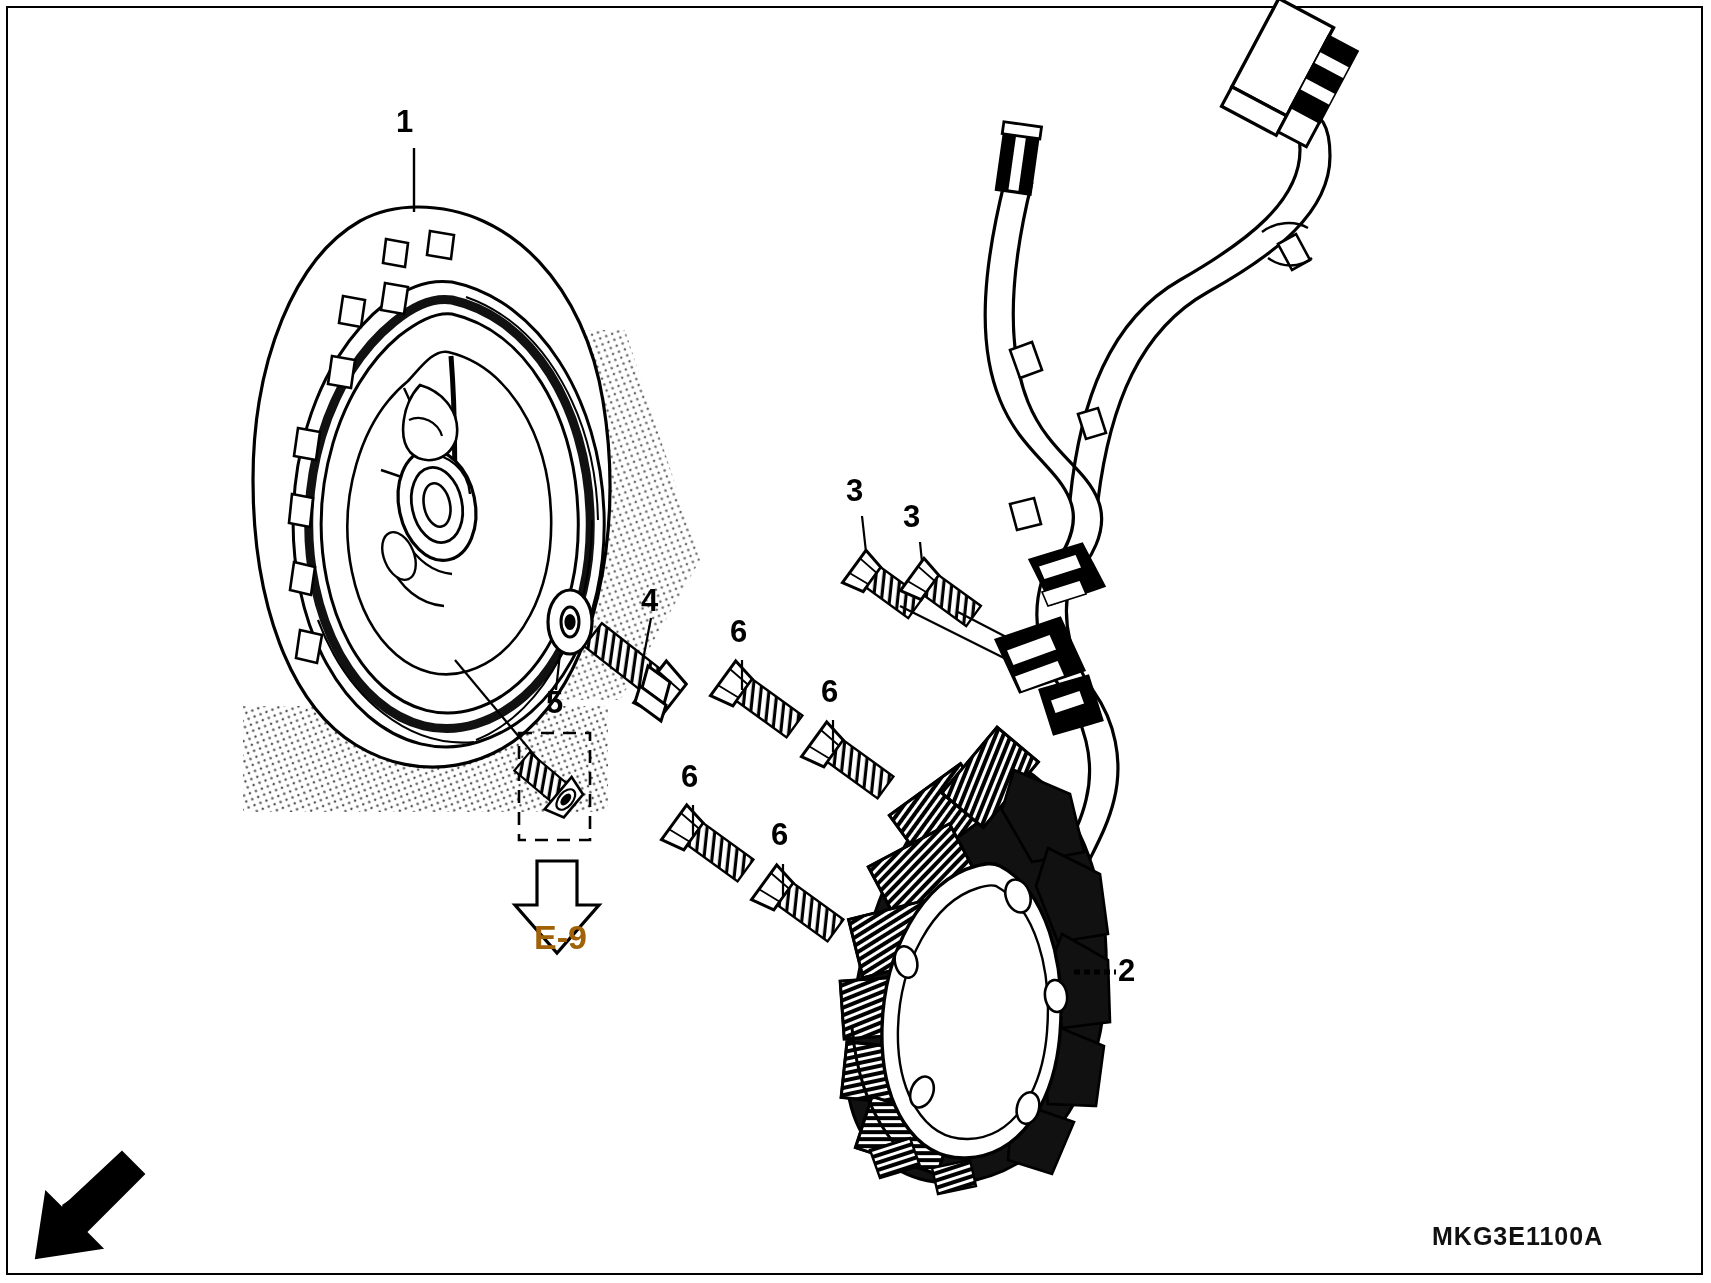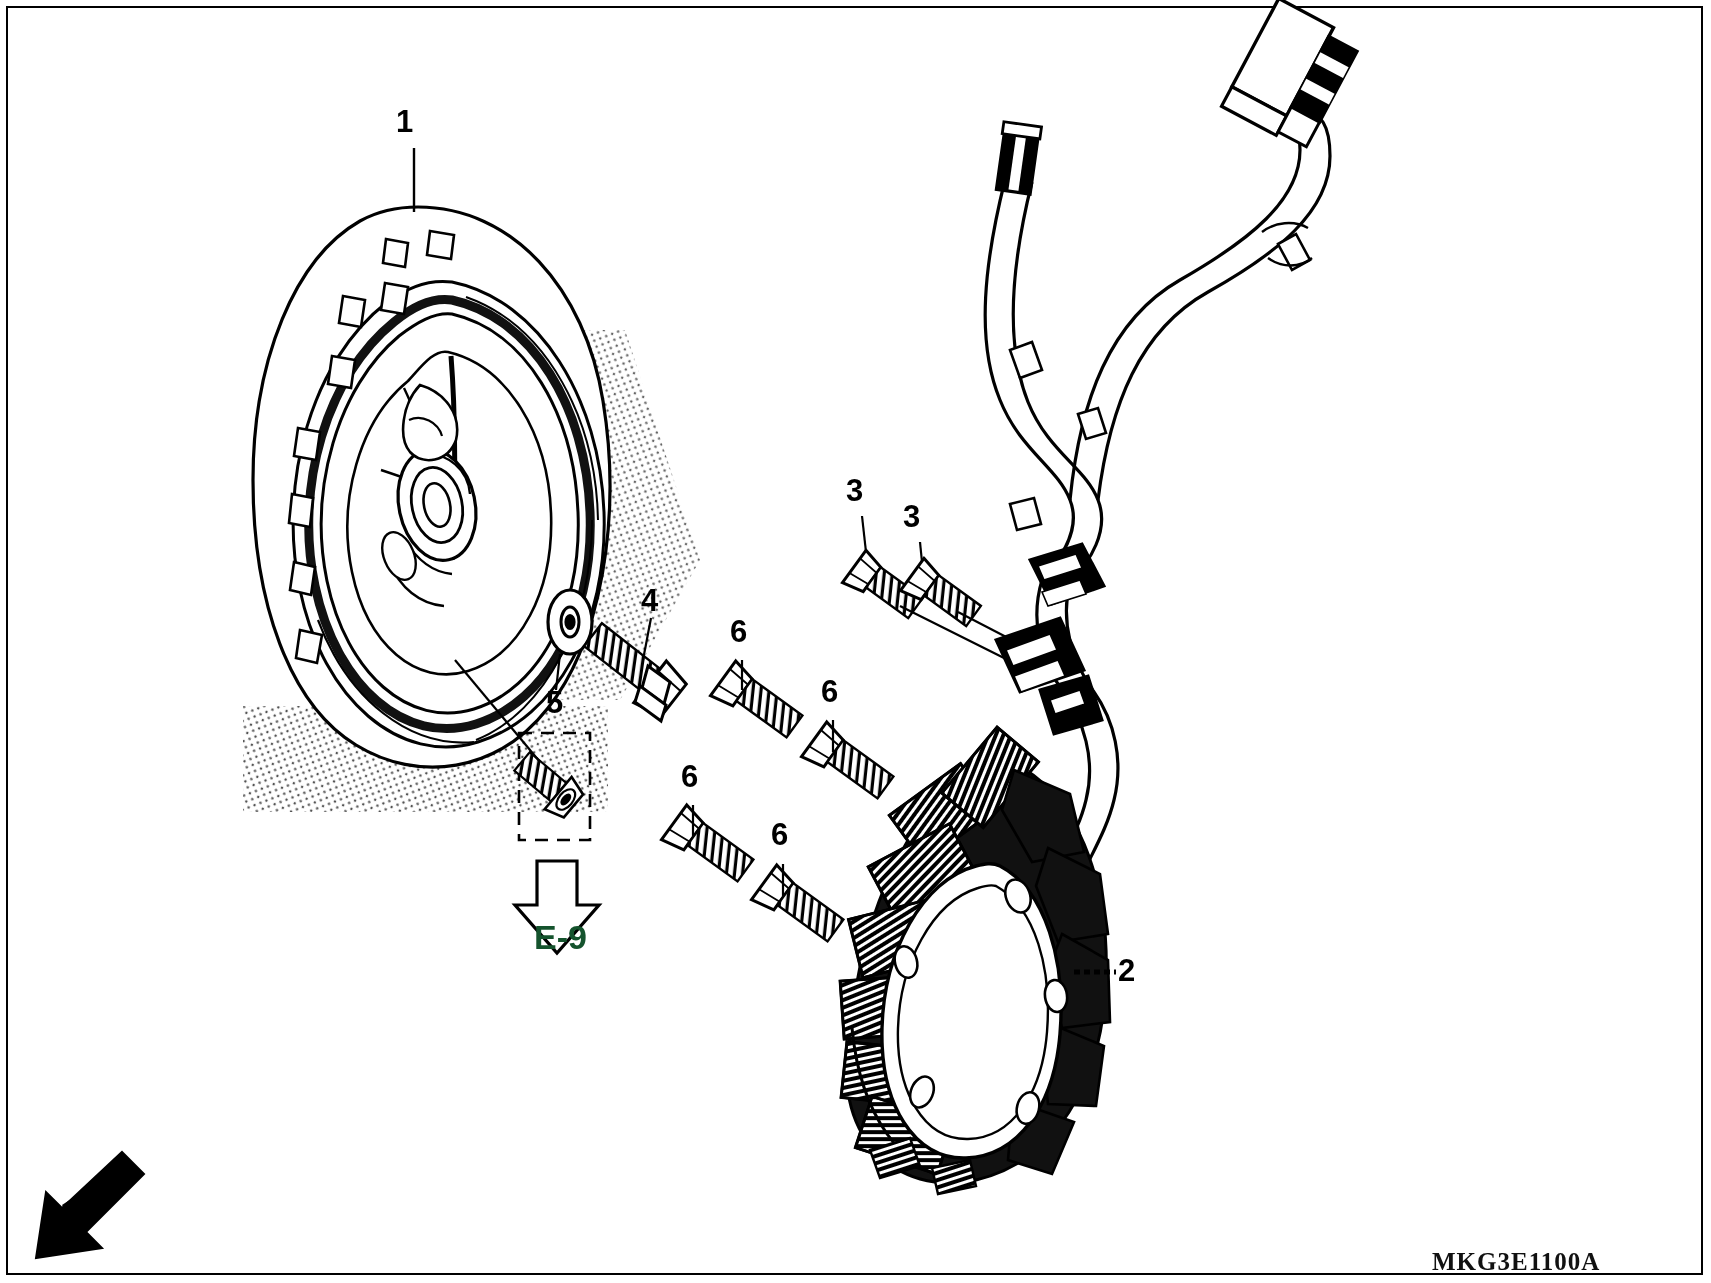--- a/index.html
+++ b/index.html
@@ -25,21 +25,21 @@
     color:#000;
     line-height:1;
     user-select:none;
   }
   .reflabel{
     position:absolute;
     font-family:"Liberation Sans",sans-serif;
     font-weight:bold;
     font-size:34px;
     letter-spacing:0px;
-    color:#14532d;
+    color:#a16207;
   }
   .partcode{
     position:absolute;
     font-family:"Liberation Sans",sans-serif;
     font-weight:bold;
     font-size:25px;
     letter-spacing:1px;
     color:#111;
   }
   .frlabel{
@@ -425,15 +425,15 @@
   <div class="calloutnum" style="left:821px;top:676px;">6</div>
 
   <div class="calloutnum" style="left:681px;top:761px;">6</div>
 
   <div class="calloutnum" style="left:771px;top:819px;">6</div>
 
   <div class="reflabel" style="left:534px;top:918px;">E-9</div>
 
   <div class="frlabel" style="left:60px;top:1205px;">FR.</div>
 
-  <div class="partcode" style="left:1432px;top:1248px;font-family:Liberation Serif, serif;">MKG3E1100A</div>
+  <div class="partcode" style="left:1432px;top:1222px;">MKG3E1100A</div>
 
 </div>
 
 </body></html>

